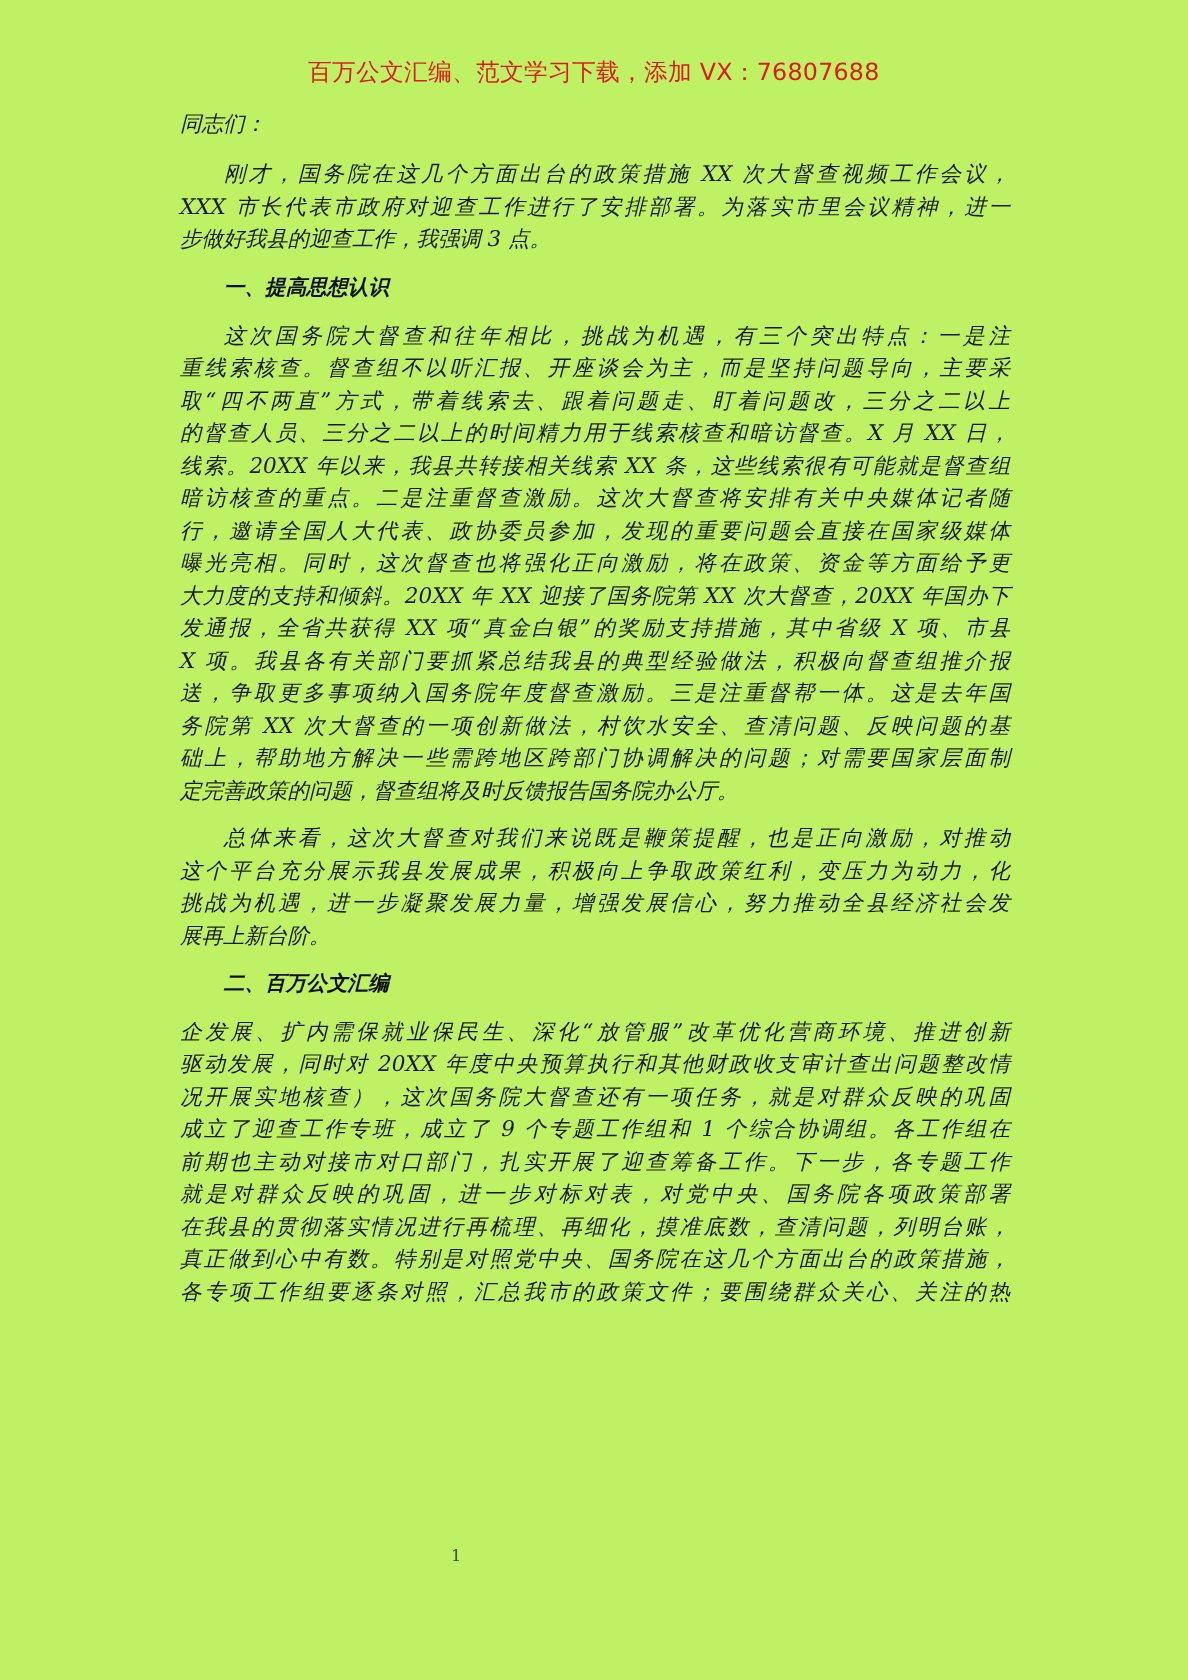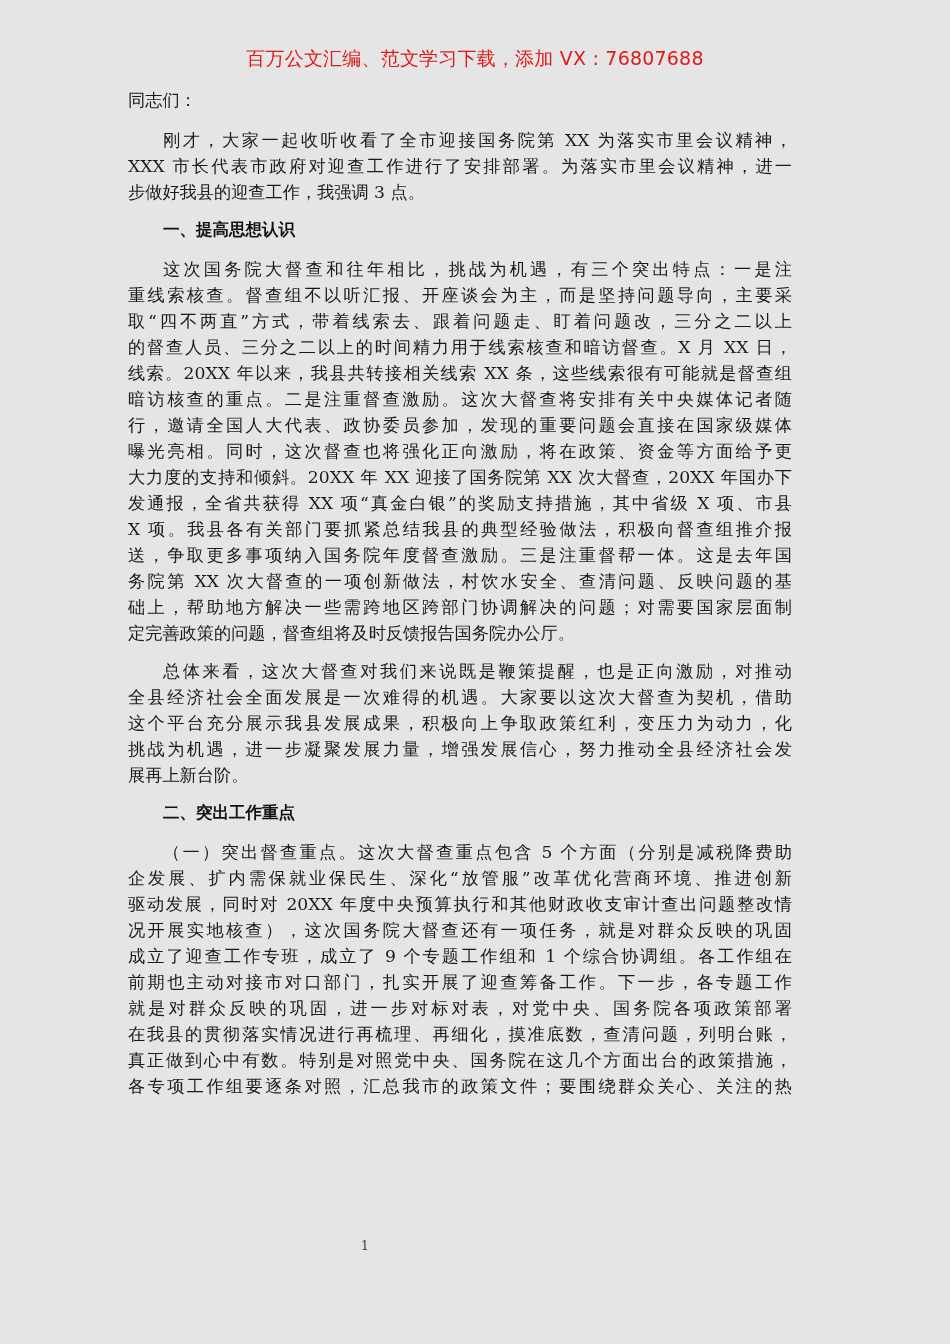--- a/index.html
+++ b/index.html
@@ -14,39 +14,40 @@
       overflow: hidden;
       font-family: "DejaVu Serif", "Liberation Serif", serif;
       color: #1a1a1a;
     }
     .page {
       position: absolute;
       left: 0;
       top: 0;
       width: 950px;
       height: 1344px;
-      background: #e5e5e5;
+      background: #bef264;
     }
     .banner {
       position: absolute;
       top: 44px;
       left: 0;
       width: 950px;
       text-align: center;
       font-family: "DejaVu Sans", "Liberation Sans", sans-serif;
       font-size: 19px;
       color: #e01a1a;
       letter-spacing: 0.2px;
       line-height: 28px;
     }
     .content {
       position: absolute;
-      left: 128px;
+      left: 144px;
       top: 87px;
       width: 664px;
+      font-style: italic;
     }
     .line {
       display: block;
       font-size: 17.2px;
       line-height: 26px;
       height: 26px;
       white-space: nowrap;
       text-align: justify;
       text-align-last: justify;
       color: #1a1a1a;
@@ -88,21 +89,21 @@
 
 <div class="page">
 
   <div class="banner">百万公文汇编、范文学习下载，添加 VX：76807688</div>
 
   <div class="content">
 
     <div class="line last salutation">同志们：</div>
 
     <div class="para">
-      <span class="line indent">刚才，大家一起收听收看了全市迎接国务院第 XX 为落实市里会议精神，</span>
+      <span class="line indent">刚才，国务院在这几个方面出台的政策措施 XX 次大督查视频工作会议，</span>
       <span class="line">XXX 市长代表市政府对迎查工作进行了安排部署。为落实市里会议精神，进一</span>
       <span class="line last">步做好我县的迎查工作，我强调 3 点。</span>
     </div>
 
     <div class="heading">一、提高思想认识</div>
 
     <div class="para">
       <span class="line indent">这次国务院大督查和往年相比，挑战为机遇，有三个突出特点：一是注</span>
       <span class="line">重线索核查。督查组不以听汇报、开座谈会为主，而是坚持问题导向，主要采</span>
       <span class="line">取“四不两直”方式，带着线索去、跟着问题走、盯着问题改，三分之二以上</span>
@@ -115,30 +116,28 @@
       <span class="line">发通报，全省共获得 XX 项“真金白银”的奖励支持措施，其中省级 X 项、市县</span>
       <span class="line">X 项。我县各有关部门要抓紧总结我县的典型经验做法，积极向督查组推介报</span>
       <span class="line">送，争取更多事项纳入国务院年度督查激励。三是注重督帮一体。这是去年国</span>
       <span class="line">务院第 XX 次大督查的一项创新做法，村饮水安全、查清问题、反映问题的基</span>
       <span class="line">础上，帮助地方解决一些需跨地区跨部门协调解决的问题；对需要国家层面制</span>
       <span class="line last">定完善政策的问题，督查组将及时反馈报告国务院办公厅。</span>
     </div>
 
     <div class="para">
       <span class="line indent">总体来看，这次大督查对我们来说既是鞭策提醒，也是正向激励，对推动</span>
-      <span class="line">全县经济社会全面发展是一次难得的机遇。大家要以这次大督查为契机，借助</span>
       <span class="line">这个平台充分展示我县发展成果，积极向上争取政策红利，变压力为动力，化</span>
       <span class="line">挑战为机遇，进一步凝聚发展力量，增强发展信心，努力推动全县经济社会发</span>
       <span class="line last">展再上新台阶。</span>
     </div>
 
-    <div class="heading">二、突出工作重点</div>
+    <div class="heading">二、百万公文汇编</div>
 
     <div class="para">
-      <span class="line indent">（一）突出督查重点。这次大督查重点包含 5 个方面（分别是减税降费助</span>
       <span class="line">企发展、扩内需保就业保民生、深化“放管服”改革优化营商环境、推进创新</span>
       <span class="line">驱动发展，同时对 20XX 年度中央预算执行和其他财政收支审计查出问题整改情</span>
       <span class="line">况开展实地核查），这次国务院大督查还有一项任务，就是对群众反映的巩固</span>
       <span class="line">成立了迎查工作专班，成立了 9 个专题工作组和 1 个综合协调组。各工作组在</span>
       <span class="line">前期也主动对接市对口部门，扎实开展了迎查筹备工作。下一步，各专题工作</span>
       <span class="line">就是对群众反映的巩固，进一步对标对表，对党中央、国务院各项政策部署</span>
       <span class="line">在我县的贯彻落实情况进行再梳理、再细化，摸准底数，查清问题，列明台账，</span>
       <span class="line">真正做到心中有数。特别是对照党中央、国务院在这几个方面出台的政策措施，</span>
       <span class="line">各专项工作组要逐条对照，汇总我市的政策文件；要围绕群众关心、关注的热</span>
     </div>

